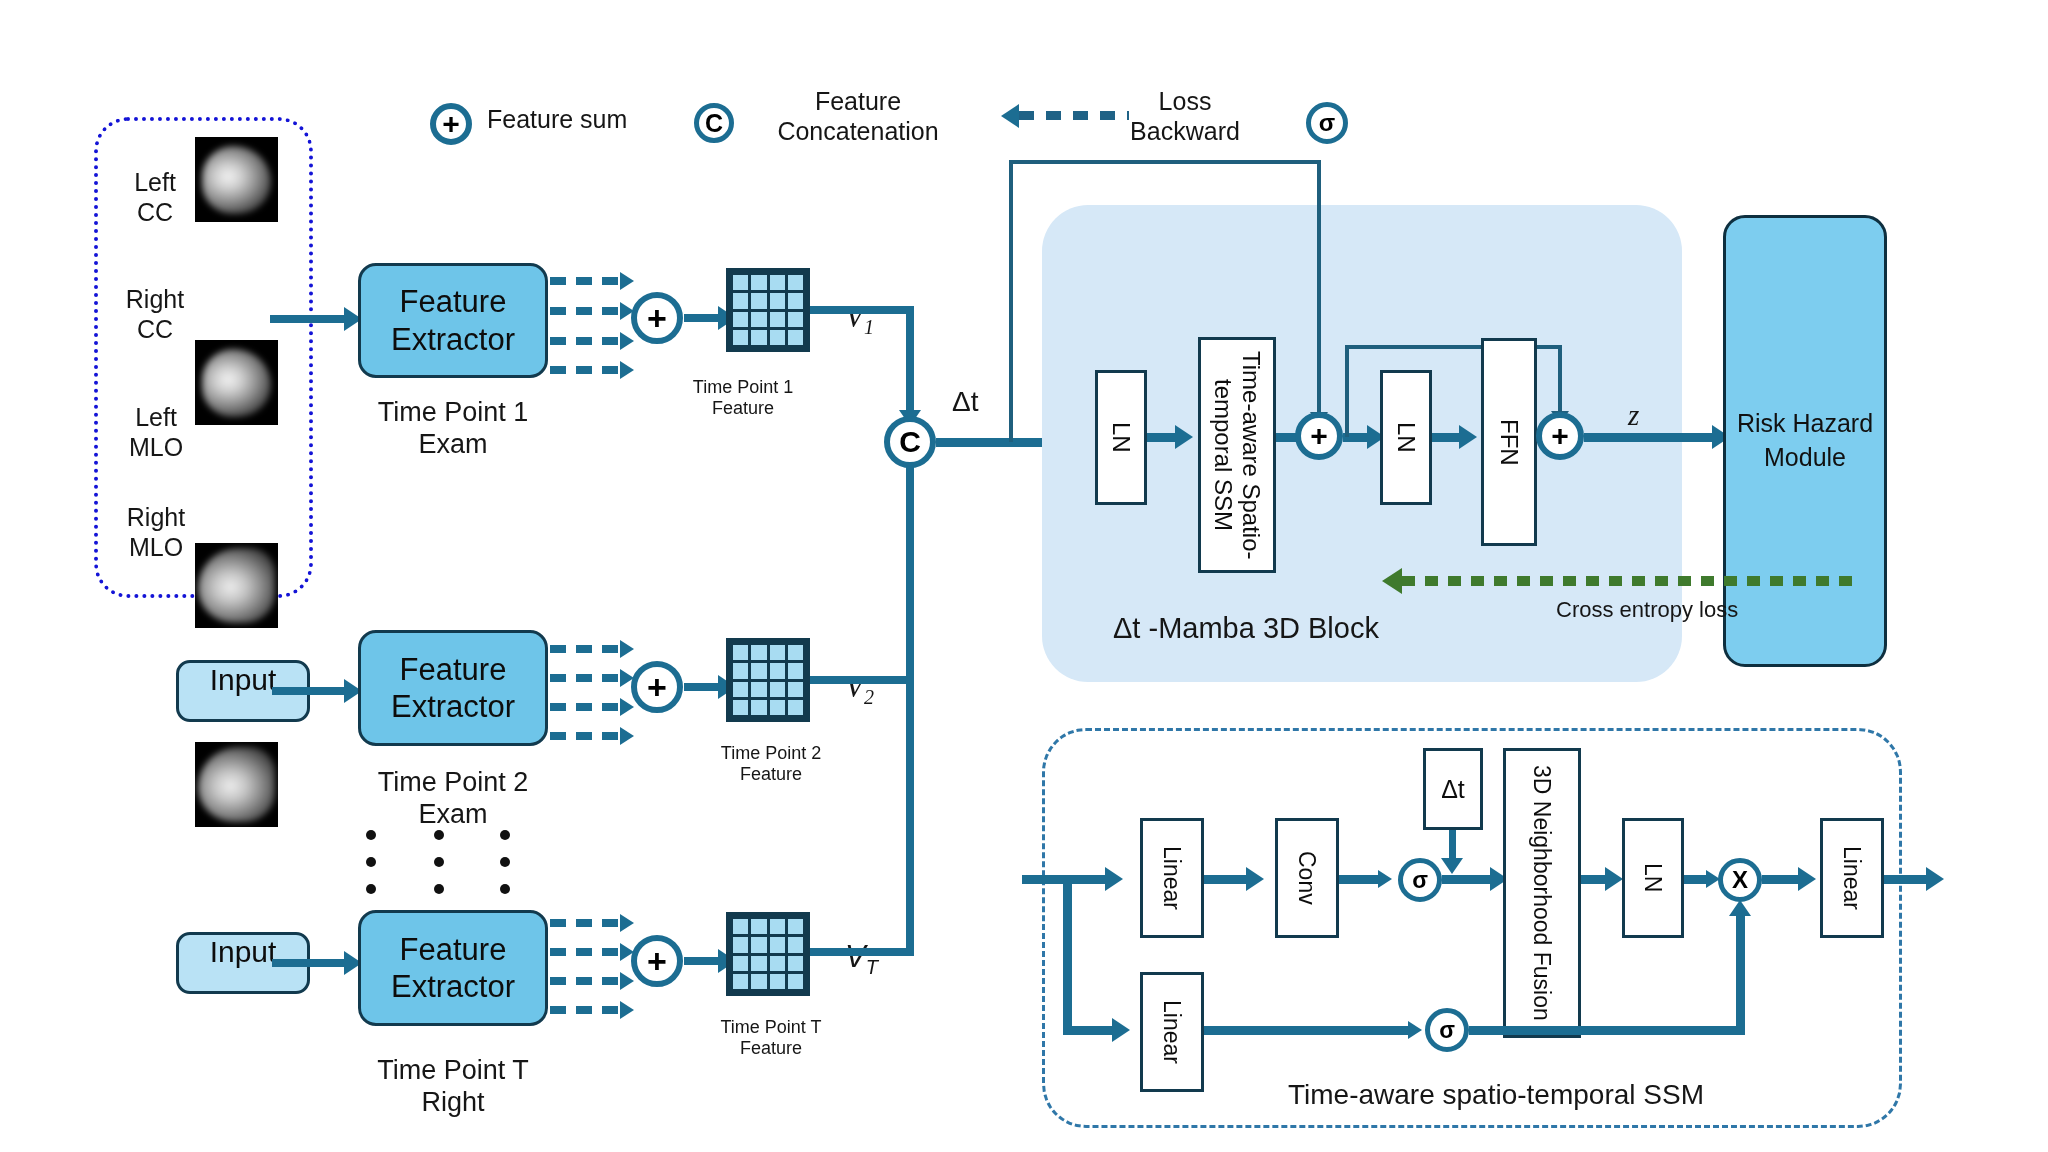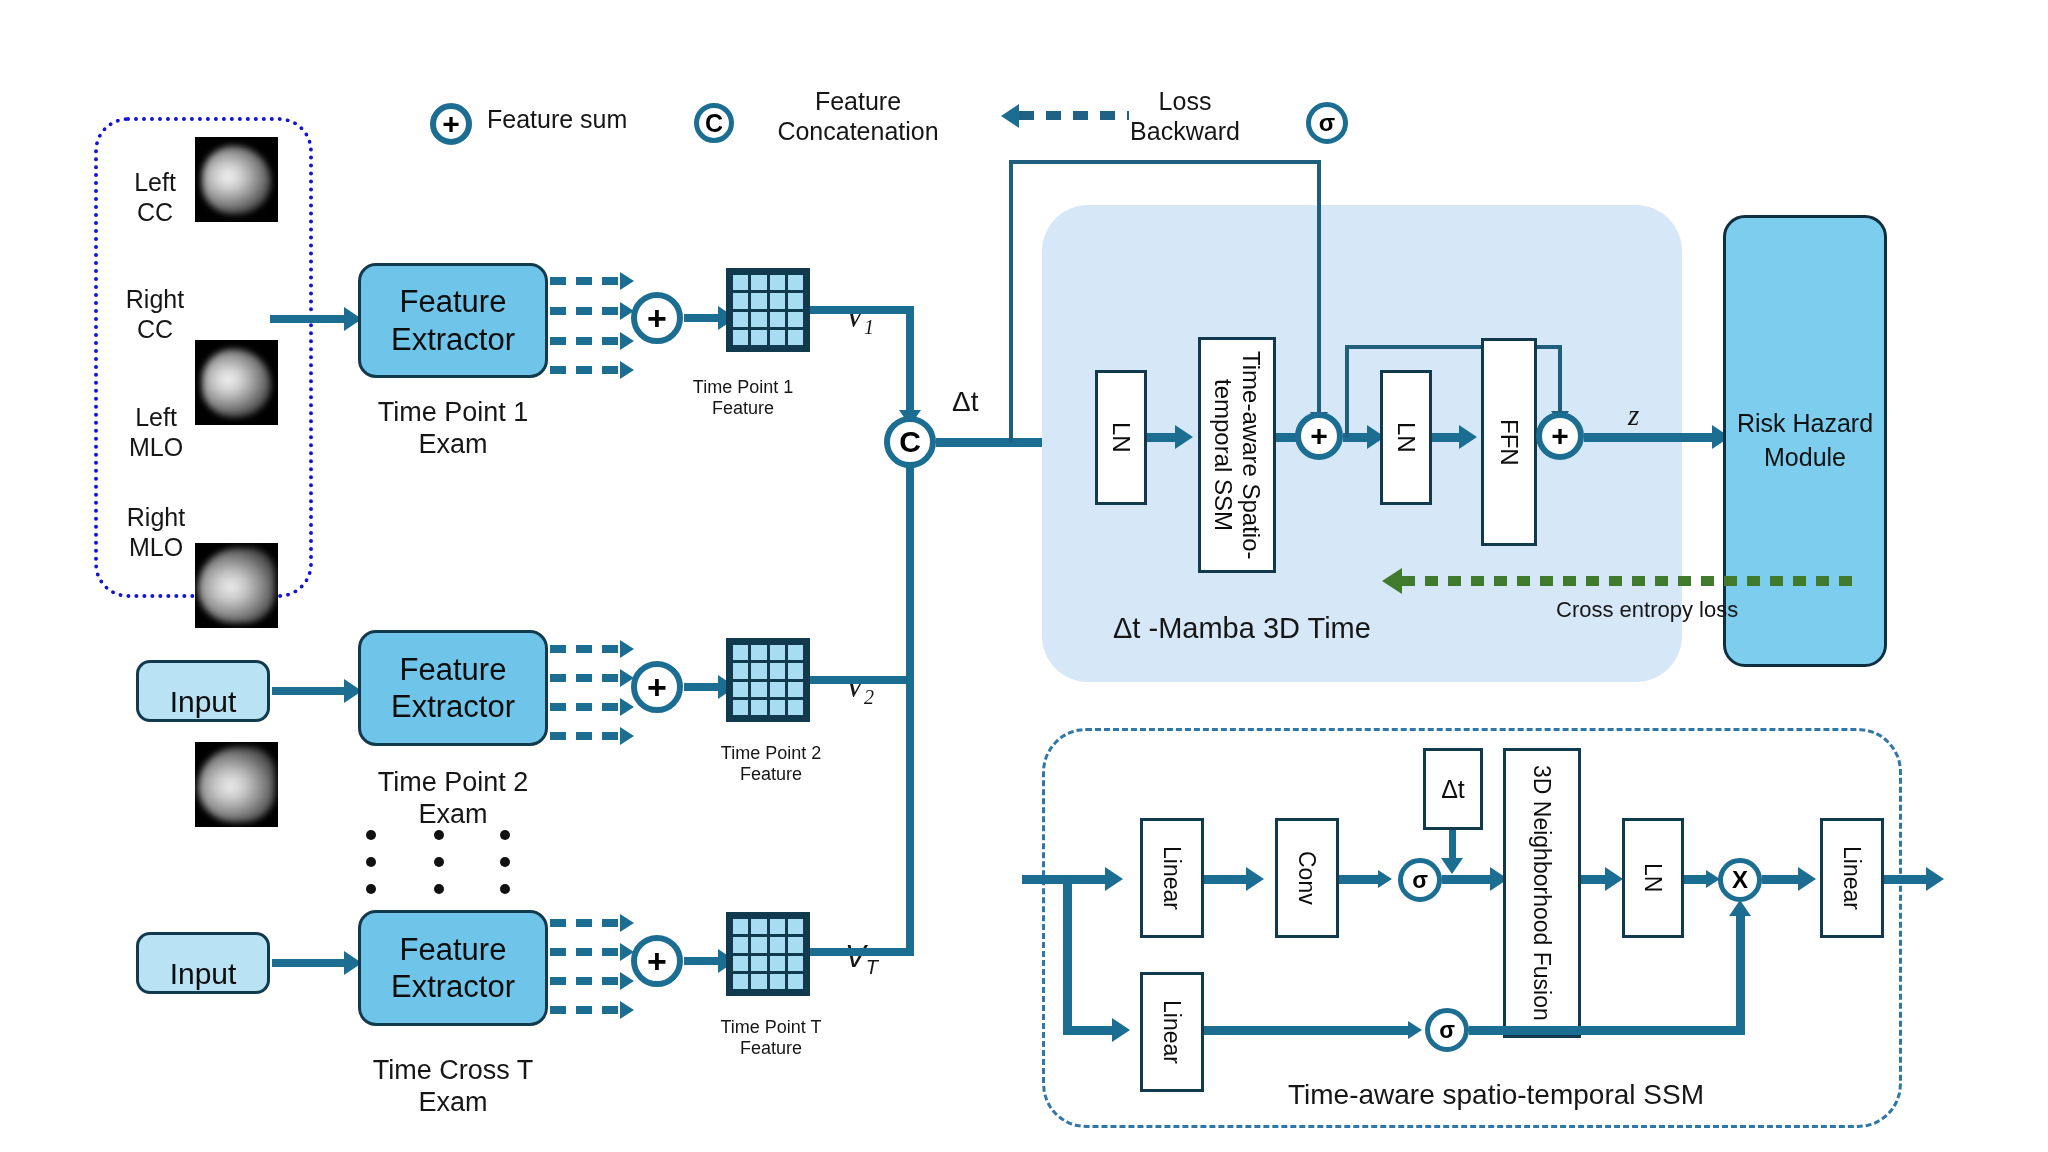--- a/index.html
+++ b/index.html
@@ -11,22 +11,22 @@
   
   .txt{position:absolute;box-sizing:border-box;line-height:1.18;color:#161616;
        white-space:pre-line;text-align:center;}
   .ctr{text-align:center;}
 
   
   .fe-box{background:#6ec5e9;border:3px solid #123a4e;border-radius:18px;
           display:flex;align-items:center;justify-content:center;text-align:center;
           font-size:31px;color:#0d0d0d;line-height:1.2;}
   .input-box{background:#b9e2f5;border:3px solid #123a4e;border-radius:14px;
-          display:flex;align-items:flex-end;justify-content:center;
-          font-size:30px;color:#0d0d0d;}
+          display:flex;align-items:flex-start;justify-content:center;
+          font-size:30px;color:#0d0d0d;margin-left:40px;}
   .wbox{background:#ffffff;border:3px solid #123a4e;display:flex;
         align-items:center;justify-content:center;text-align:center;color:#0d0d0d;}
   .vert span{writing-mode:vertical-rl;text-orientation:mixed;display:block;
              line-height:1.15;}
   .mamba-panel{background:#d6e8f7;border-radius:46px;}
   .risk-box{background:#7dcdef;border:3px solid #0e2f3f;border-radius:22px;
         display:flex;align-items:center;justify-content:center;text-align:center;
         font-size:25px;line-height:1.35;color:#111;}
   .dash-panel{border:3px dashed #2f77a8;border-radius:44px;background:transparent;}
   .blue-dot-panel{border:4px dotted #1414d6;border-radius:34px;background:transparent;}
@@ -277,21 +277,21 @@
     <i></i>
       <i></i>
       <i></i>
       <i></i>
       <i></i>
       <i></i>
       <i></i>
       <i></i>
   </div>
   <div class="txt ctr" style="left:696px;top:1017px;width:150px;font-size:18px;">Time Point T Feature</div>
-  <div class="txt ctr" style="left:348px;top:1055px;width:210px;font-size:27px;">Time Cross T Exam</div>
+  <div class="txt ctr" style="left:348px;top:1055px;width:210px;font-size:27px;">Time Point T Right</div>
 
   <div class="txt" style="left:845px;top:902px;font-size:31px;font-style:italic;font-family:Liberation Sans, sans-serif;">
     <span>V</span><sub style="font-size:20px;">T</sub>
   </div>
   <div class="ln" style="left:810px;top:948px;width:104px;height:8px;"></div>
   <div class="ln" style="left:906px;top:460px;width:8px;height:496px;"></div>
 
   <div class="op abs" style="left:884px;top:416px;width:52px;height:52px;font-size:30px;">
     <span>C</span>
   </div>
@@ -341,21 +341,21 @@
   <div class="ln" style="left:1537px;top:433px;width:22px;height:9px;"></div>
 
   <div class="op abs" style="left:1536px;top:412px;width:48px;height:48px;font-size:30px;">
     <span>+</span>
   </div>
 
   <div class="ln" style="left:1584px;top:433px;width:136px;height:9px;"></div>
   <div class="ahead r" style="left:1712px;top:425px;"></div>
   <div class="txt" style="left:1628px;top:398px;font-size:29px;font-style:italic;font-family:'Liberation Serif',serif;">z</div>
 
-  <div class="txt" style="left:1113px;top:611px;font-size:29px;">Δt -Mamba 3D Time</div>
+  <div class="txt" style="left:1113px;top:611px;font-size:29px;">Δt -Mamba 3D Block</div>
 
   <div class="risk-box abs" style="left:1723px;top:215px;width:164px;height:452px;">
     <span>Risk
 Hazard
 Module</span>
   </div>
 
   <div class="ahead lg" style="left:1382px;top:568px;"></div>
   <div class="dotgreen" style="left:1402px;top:576px;width:458px;"></div>
   <div class="txt" style="left:1556px;top:597px;font-size:22px;">Cross entropy loss</div>

